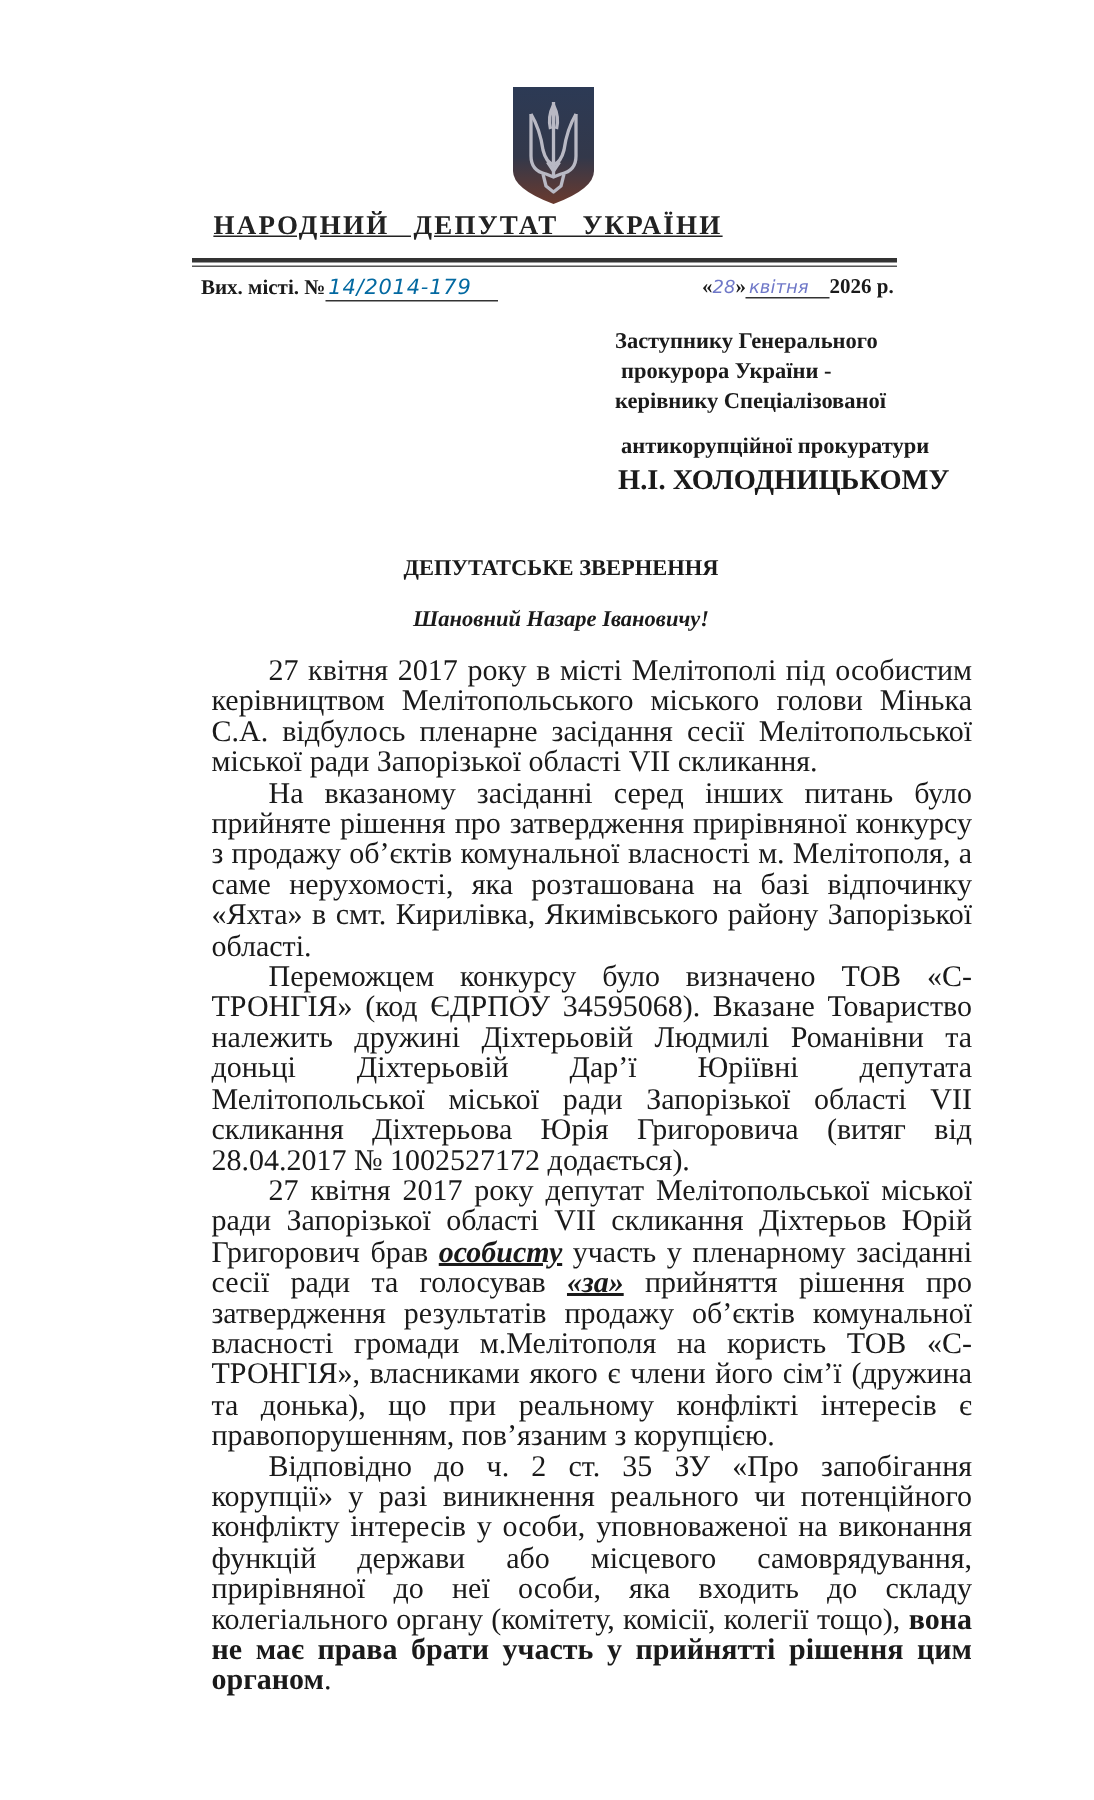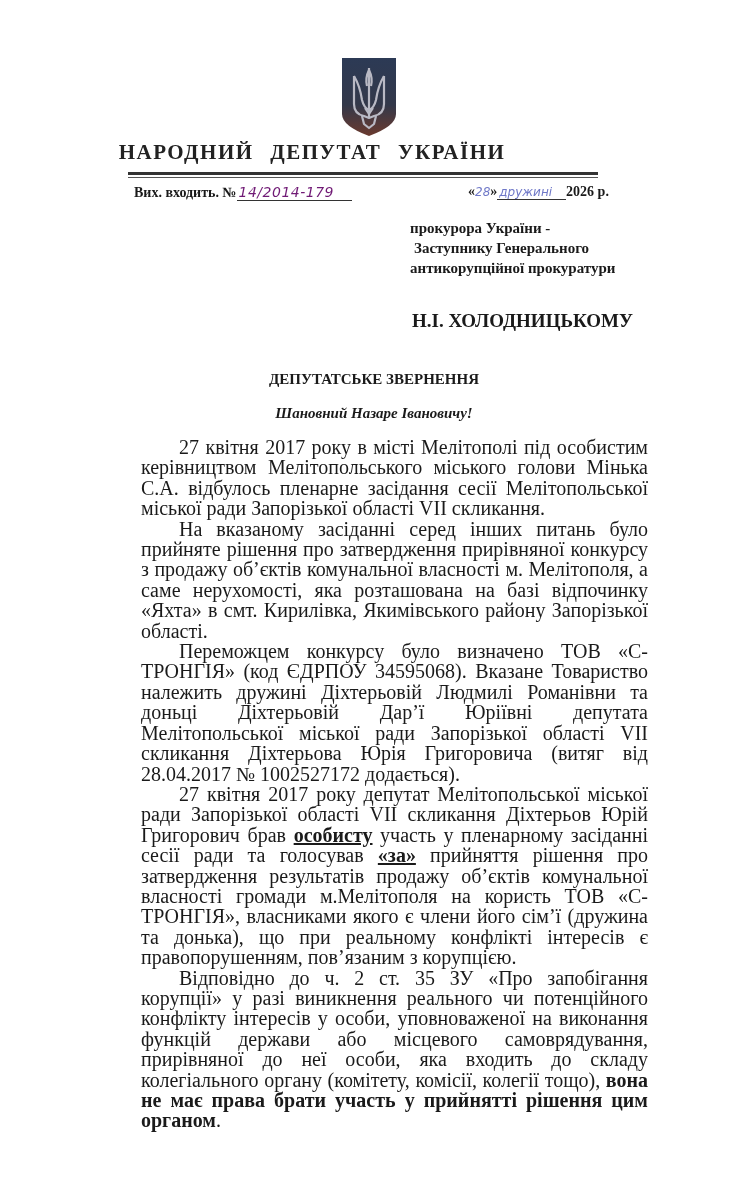--- a/index.html
+++ b/index.html
@@ -1,39 +1,39 @@
 <!DOCTYPE html>
 <html><head>
 <meta charset="utf-8">
 <style>
   html, body { margin: 0; padding: 0; background: #ffffff; }
   body { width: 729px; height: 1200px; position: relative; overflow: hidden;
          font-family: "Liberation Serif", "DejaVu Serif", serif; color: #1a1a1a; }
   .emblem { position: absolute; left: 340px; top: 56px; width: 58px; height: 82px; }
   .title { position: absolute; left: 0; top: 140px; width: 624px; text-align: center;
-           font-weight: bold; font-size: 21px; letter-spacing: 1.5px; word-spacing: 10px; color: #222; }
+           font-weight: bold; font-size: 18px; letter-spacing: 1.5px; word-spacing: 10px; color: #222; text-decoration: underline; }
   .rule-thick { position: absolute; left: 128px; width: 470px; top: 172px; height: 3px; background: #333; }
   .rule-thin  { position: absolute; left: 128px; width: 470px; top: 177px; height: 1px; background: #555; }
   .reg { position: absolute; left: 134px; top: 184px; font-size: 14px; font-weight: bold; }
   .reg .hand { font-family: "DejaVu Sans", sans-serif; font-weight: normal; font-style: italic;
-               color: #701a75; font-size: 14px; border-bottom: 1px solid #333; padding: 0 18px 0 2px; letter-spacing: 0.5px; }
+               color: #0369a1; font-size: 14px; border-bottom: 1px solid #333; padding: 0 18px 0 2px; letter-spacing: 0.5px; }
   .date { position: absolute; left: 468px; top: 184px; font-size: 14px; font-weight: bold; }
   .date .hand { font-family: "DejaVu Sans", sans-serif; font-weight: normal; font-style: italic;
                 color: #6f78c8; font-size: 12px; }
   .date .month { border-bottom: 1px solid #333; padding: 0 14px 0 2px; }
   .addressee { position: absolute; left: 410px; top: 218px; font-size: 15px; font-weight: bold; line-height: 20px; }
   .addressee div:nth-child(2) { padding-left: 4px; }
-  .addressee div:nth-child(4) { padding-left: 4px; }
+  .addressee div:nth-child(4) { padding-left: 4px; margin-top: 10px; }
   .recipient { position: absolute; left: 412px; top: 310px; font-size: 19px; font-weight: bold; }
   .doc-title { position: absolute; left: 0; top: 371px; width: 748px; text-align: center; font-size: 15px; font-weight: bold; }
   .salutation { position: absolute; left: 0; top: 405px; width: 748px; text-align: center; font-size: 15px; font-weight: bold; font-style: italic; }
   .body { position: absolute; left: 141px; top: 437px; width: 507px; font-size: 20px; line-height: 20.4px; text-align: justify; }
   .body p { margin: 0; text-indent: 38px; }
   .body b { font-weight: bold; }
-  .body u { text-decoration: underline; }
+  .body u { text-decoration: underline; font-style: italic; }
 </style>
 </head>
 <body>
 
 <svg class="emblem" viewBox="0 0 58 82">
   <defs>
     <linearGradient id="shieldGrad" x1="0" y1="0" x2="0" y2="1">
       <stop offset="0" stop-color="#2c3a55"></stop>
       <stop offset="0.6" stop-color="#33384a"></stop>
       <stop offset="1" stop-color="#6a3a2e"></stop>
@@ -48,30 +48,31 @@
     <path d="M22 60 L24 68 L29 72 L34 68 L36 60"></path>
     <path d="M25 52 L29 58 L33 52"></path>
   </g>
 </svg>
 
 <div class="title">НАРОДНИЙ ДЕПУТАТ УКРАЇНИ</div>
 <div class="rule-thick"></div>
 <div class="rule-thin"></div>
 
 <div class="reg">
-  <span>Вих. входить. №</span><span class="hand">14/2014-179</span>
+  <span>Вих. місті. №</span><span class="hand">14/2014-179</span>
 </div>
 
 <div class="date">
-  <span>«</span><span class="hand">28</span><span>»</span><span class="hand month">дружині</span><span>2026 р.</span>
+  <span>«</span><span class="hand">28</span><span>»</span><span class="hand month">квітня</span><span>2026 р.</span>
 </div>
 
 <div class="addressee">
+  <div>Заступнику Генерального</div>
   <div>прокурора України  -</div>
-  <div>Заступнику Генерального</div>
+  <div>керівнику Спеціалізованої</div>
   <div>антикорупційної прокуратури</div>
 </div>
 <div class="recipient">Н.І. ХОЛОДНИЦЬКОМУ</div>
 
 <div class="doc-title">ДЕПУТАТСЬКЕ ЗВЕРНЕННЯ</div>
 <div class="salutation">Шановний Назаре Івановичу!</div>
 
 <div class="body">
   <p>27 квітня 2017 року в місті Мелітополі під особистим керівництвом Мелітопольського міського голови Мінька С.А. відбулось пленарне засідання сесії Мелітопольської міської ради Запорізької області VII скликання.</p>
   <p>На вказаному засіданні серед інших питань було прийняте рішення про затвердження прирівняної конкурсу з продажу об’єктів комунальної власності м. Мелітополя, а саме нерухомості, яка розташована на базі відпочинку «Яхта» в смт. Кирилівка, Якимівського району Запорізької області.</p>

